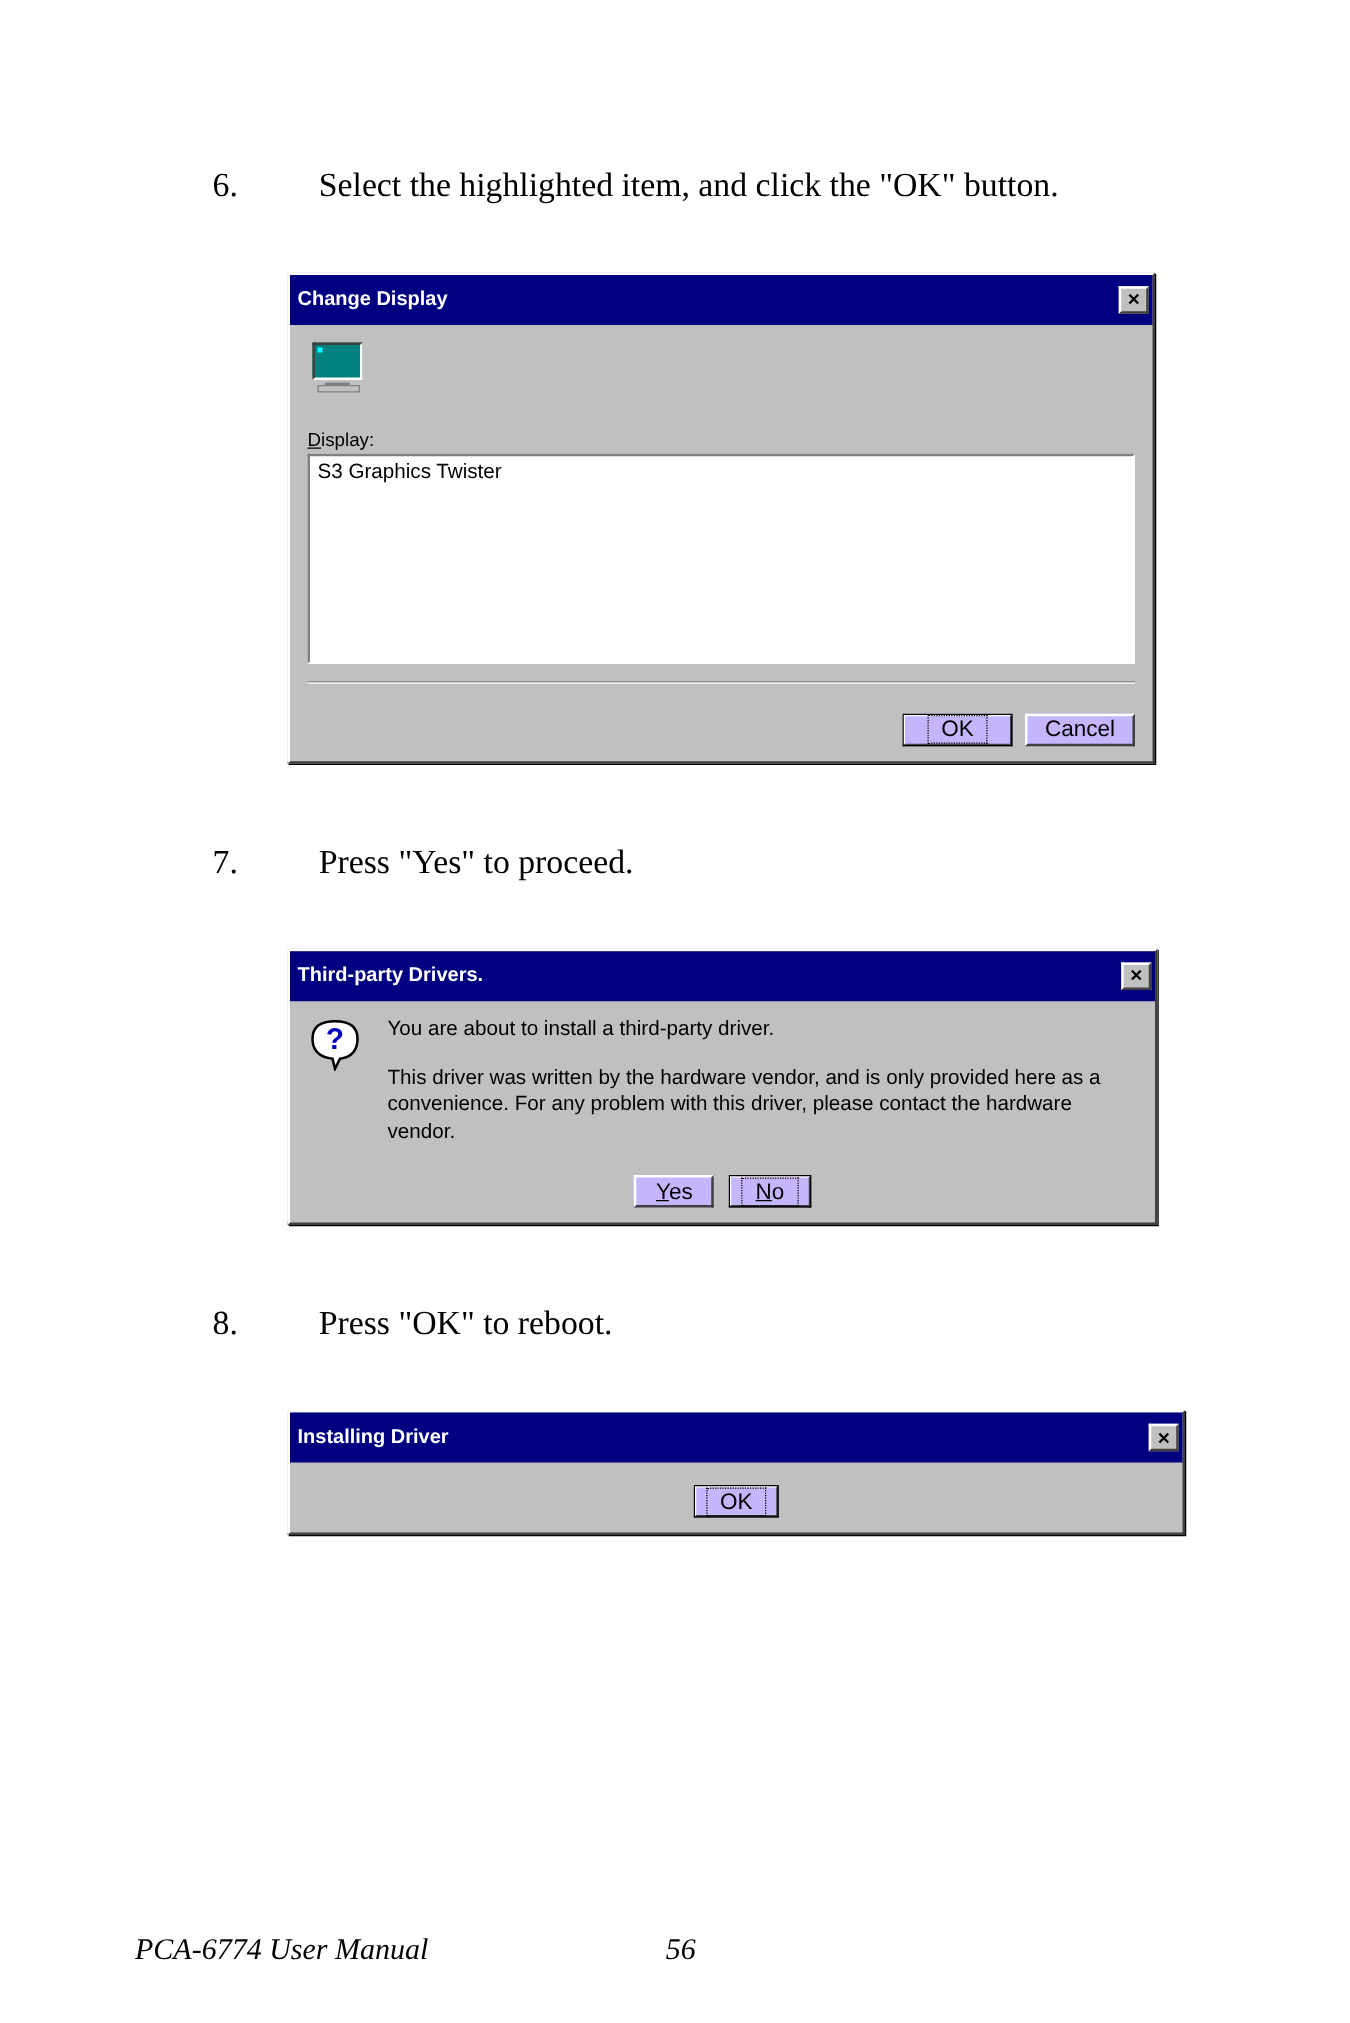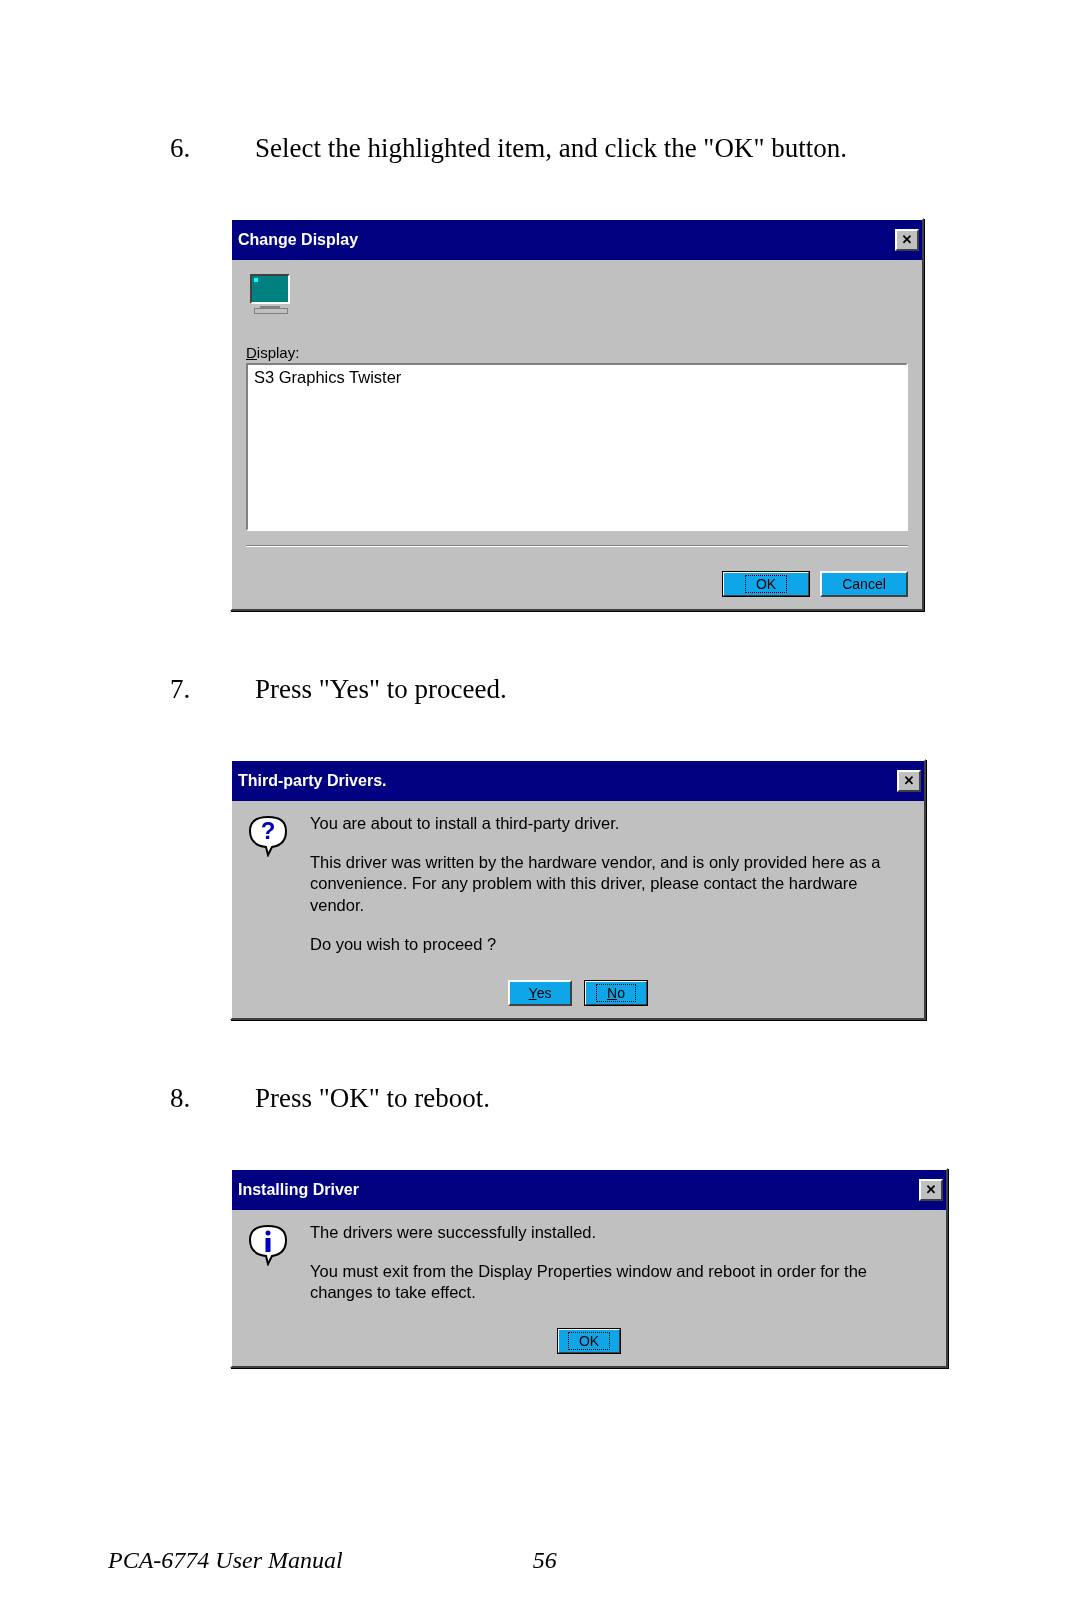--- a/index.html
+++ b/index.html
@@ -68,24 +68,24 @@
     font-weight: bold;
     color: #000;
     line-height: 1;
   }
   .dlg-body {
     padding: 12px 14px;
   }
   .win-btn {
     min-width: 88px;
     height: 26px;
-    background: #0ea5e9;
+    background: #c4b5fd;
     border: 2px solid;
     border-color: #fff #404040 #404040 #fff;
-    font-size: 14px;
+    font-size: 18px;
     display: inline-flex;
     align-items: center;
     justify-content: center;
     padding: 0 8px;
     box-sizing: border-box;
   }
   .win-btn.default {
     outline: 1px solid #000;
     outline-offset: -1px;
   }
@@ -233,21 +233,20 @@
       <div class="msg-row">
         <div class="q-icon">
           <svg viewBox="0 0 44 44">
             <path d="M4 18 Q4 4 22 4 Q40 4 40 18 Q40 32 26 34 L22 42 L20 34 Q4 32 4 18 Z" fill="#fff" stroke="#000" stroke-width="2"></path>
             <text x="22" y="26" text-anchor="middle" font-size="24" font-weight="bold" fill="#0000c0" font-family="Arial">?</text>
           </svg>
         </div>
         <div class="msg-text">
           <p>You are about to install a third-party driver.</p>
           <p>This driver was written by the hardware vendor, and is only provided here as a convenience.  For any problem with this driver, please contact the hardware vendor.</p>
-          <p>Do you wish to proceed ?</p>
         </div>
       </div>
       <div class="btn-row">
         <div class="win-btn">
           <span><span style="text-decoration:underline">Y</span><span>es</span></span>
         </div>
         <div class="win-btn default">
           <span class="inner"><span style="text-decoration:underline">N</span><span>o</span></span>
         </div>
       </div>
@@ -258,33 +257,20 @@
     <span class="step-num">8.</span>
     <span class="step-text">Press "OK" to reboot.</span>
   </div>
 
   <div class="dialog dlg3">
     <div class="titlebar">
       <span class="title-text">Installing Driver</span>
       <span class="close-btn">✕</span>
     </div>
     <div class="dlg-body">
-      <div class="msg-row">
-        <div class="i-icon">
-          <svg viewBox="0 0 44 44">
-            <path d="M4 18 Q4 4 22 4 Q40 4 40 18 Q40 32 26 34 L22 42 L20 34 Q4 32 4 18 Z" fill="#fff" stroke="#000" stroke-width="2"></path>
-            <circle cx="22" cy="11" r="2.5" fill="#0000c0"></circle>
-            <rect x="19.5" y="16" width="5" height="14" fill="#0000c0"></rect>
-          </svg>
-        </div>
-        <div class="msg-text">
-          <p>The drivers were successfully installed.</p>
-          <p>You must exit from the Display Properties window and reboot in order for the changes to take effect.</p>
-        </div>
-      </div>
       <div class="btn-row">
         <div class="win-btn default" style="min-width:64px">
           <span class="inner">OK</span>
         </div>
       </div>
     </div>
   </div>
 
   <div class="footer">
     <span>PCA-6774 User Manual</span>

